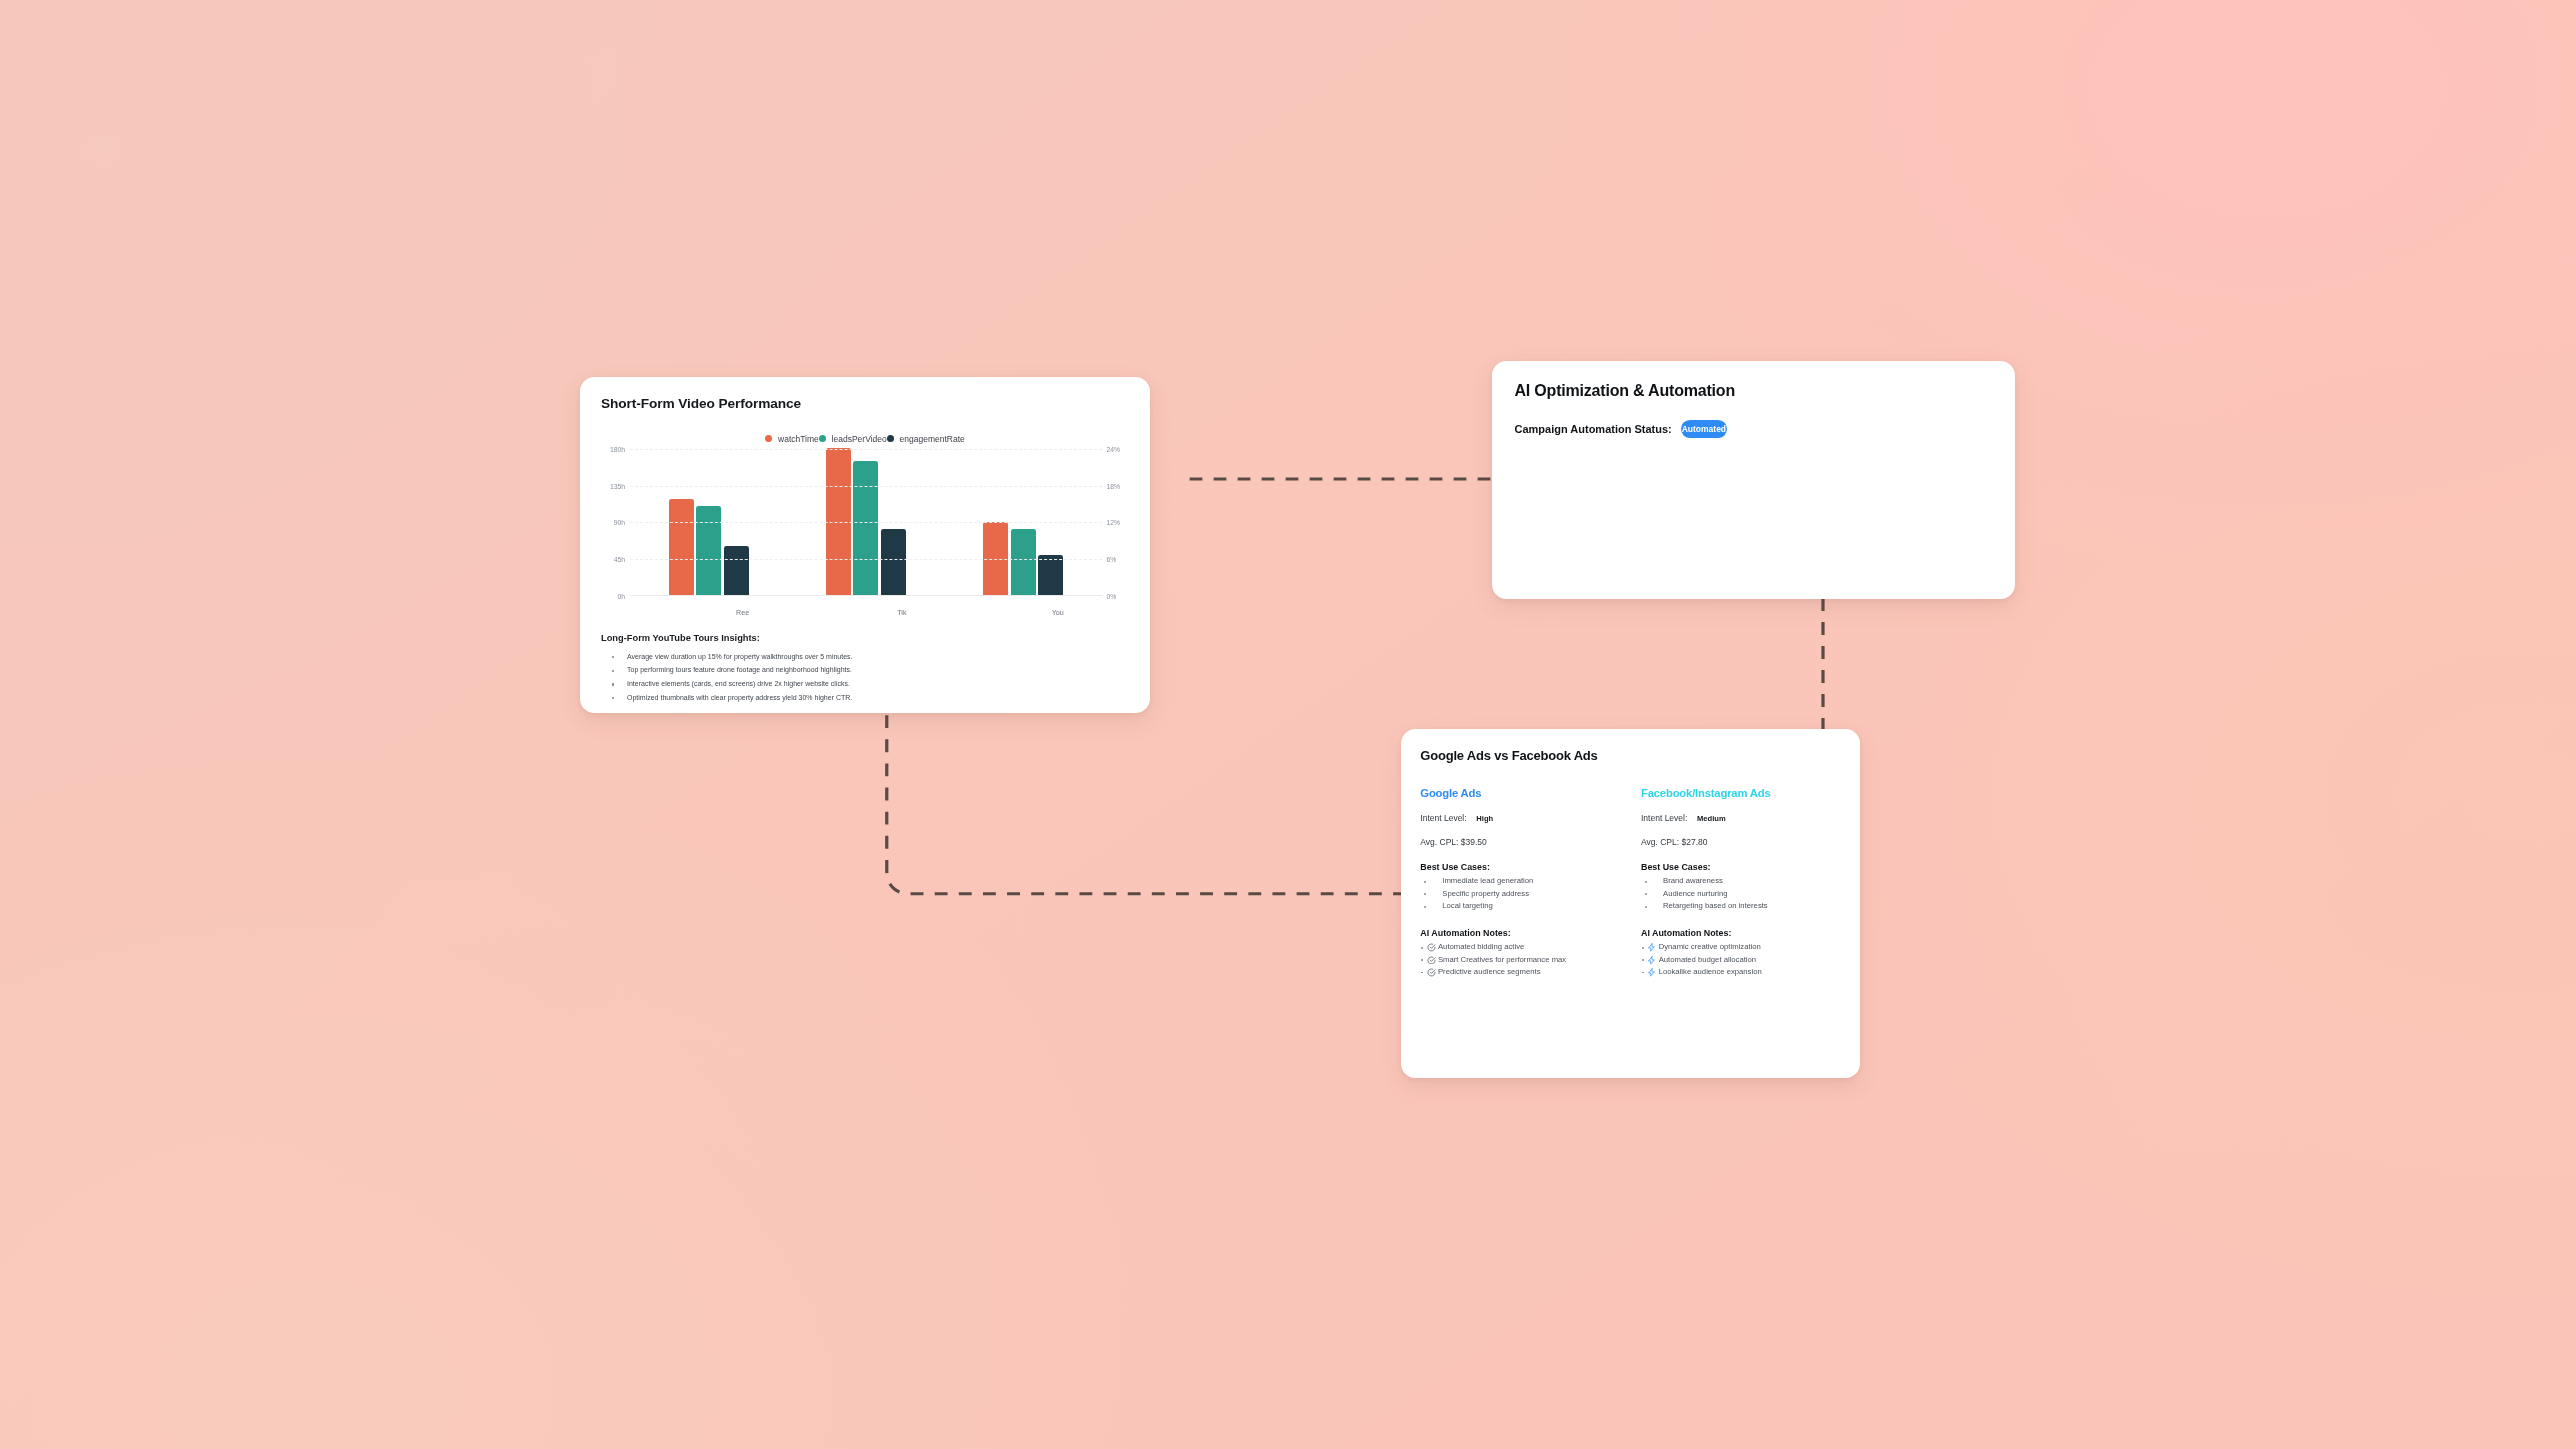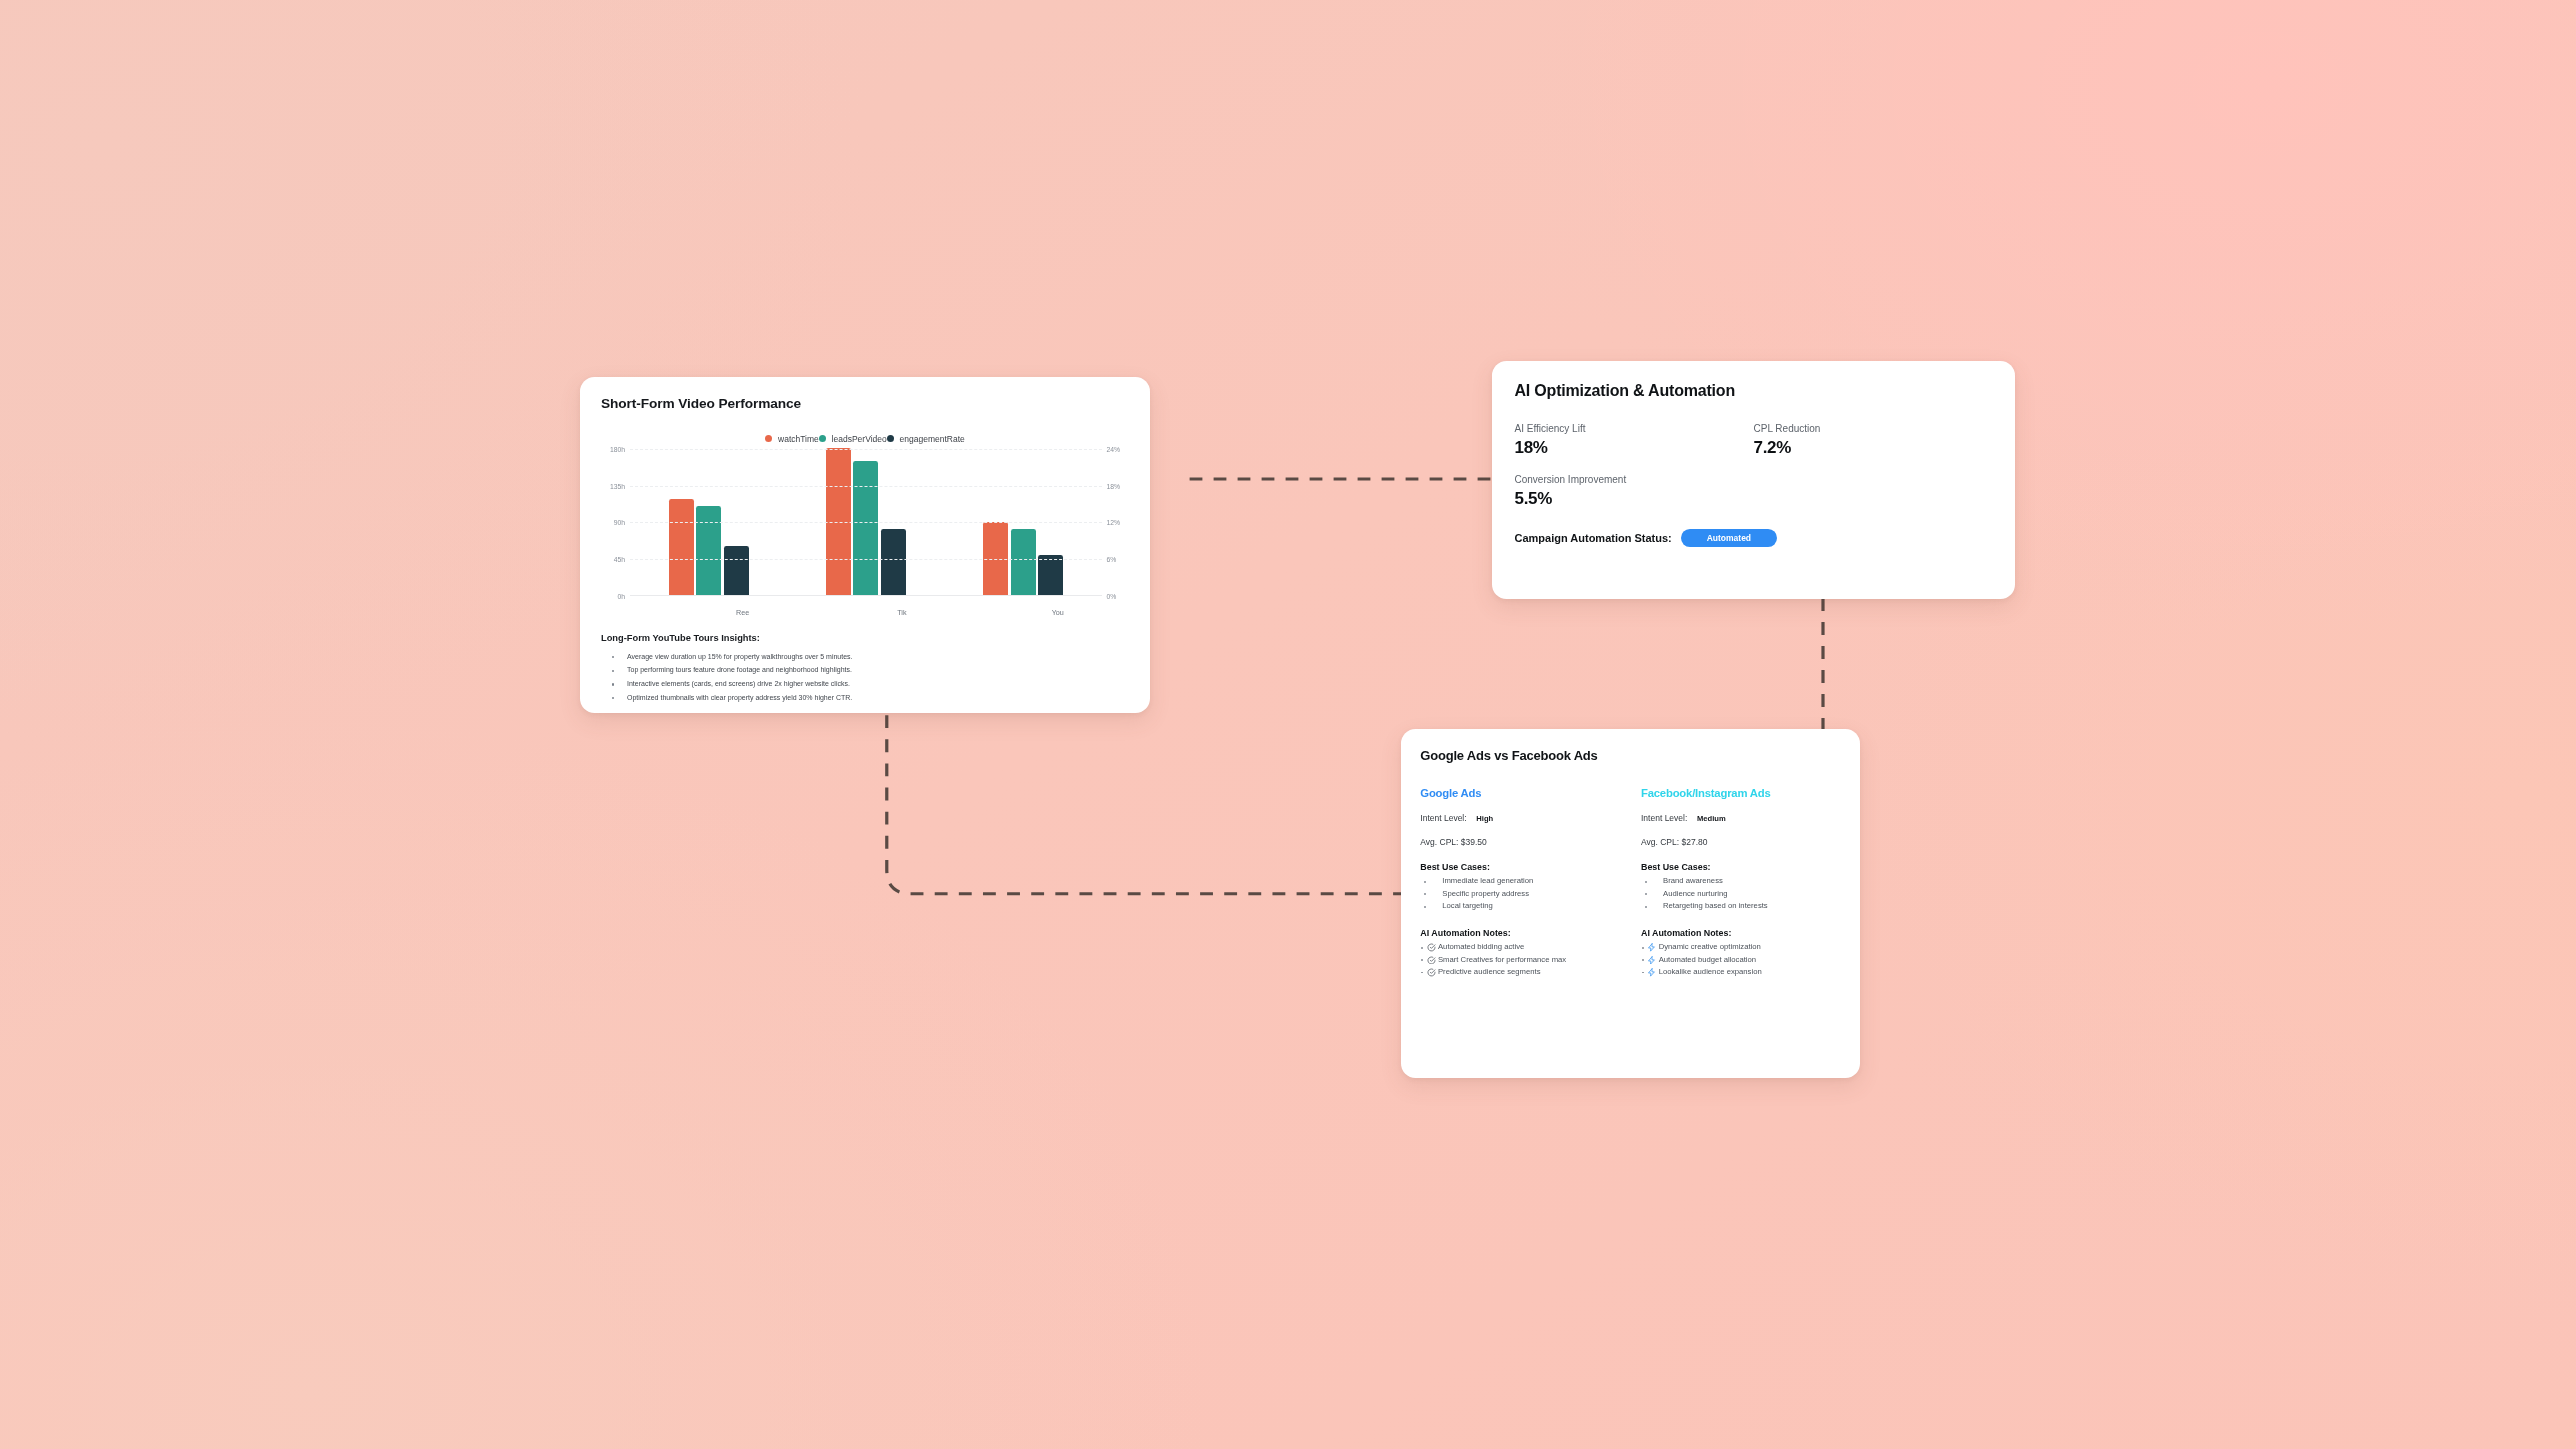--- a/index.html
+++ b/index.html
@@ -181,21 +181,21 @@
   .status-label {
     font-size: 11px;
     font-weight: bold;
     color: #101316;
   }
   .status-badge {
     background: #2f8cf4;
     color: #ffffff;
     font-size: 8.5px;
     font-weight: bold;
-    padding: 4px 26px;
+    padding: 4px 1px;
     border-radius: 8.9px;
   }
 
   
   #compare-card {
     left: 1401px; top: 729px;
     width: 459px; height: 349px;
     padding: 19.3px 19.3px 16px 19.3px;
   }
   #compare-card .card-title {
@@ -339,34 +339,20 @@
         <li>Average view duration up 15% for property walkthroughs over 5 minutes.</li>
         <li>Top performing tours feature drone footage and neighborhood highlights.</li>
         <li>Interactive elements (cards, end screens) drive 2x higher website clicks.</li>
         <li>Optimized thumbnails with clear property address yield 30% higher CTR.</li>
       </ul>
   </div>
 
   <div class="card" id="ai-card">
     <div class="card-title">AI Optimization &amp; Automation</div>
 
-    <div class="kpi-grid">
-      <div>
-        <div class="kpi-label">AI Efficiency Lift</div>
-        <div class="kpi-value">18%</div>
-      </div>
-      <div>
-        <div class="kpi-label">CPL Reduction</div>
-        <div class="kpi-value">7.2%</div>
-      </div>
-      <div>
-        <div class="kpi-label">Conversion Improvement</div>
-        <div class="kpi-value">5.5%</div>
-      </div>
-    </div>
 
     <div class="status-row">
       <span class="status-label">Campaign Automation Status:</span>
       <span class="status-badge">Automated</span>
     </div>
   </div>
 
   <div class="card" id="compare-card">
     <div class="card-title">Google Ads vs Facebook Ads</div>
 

